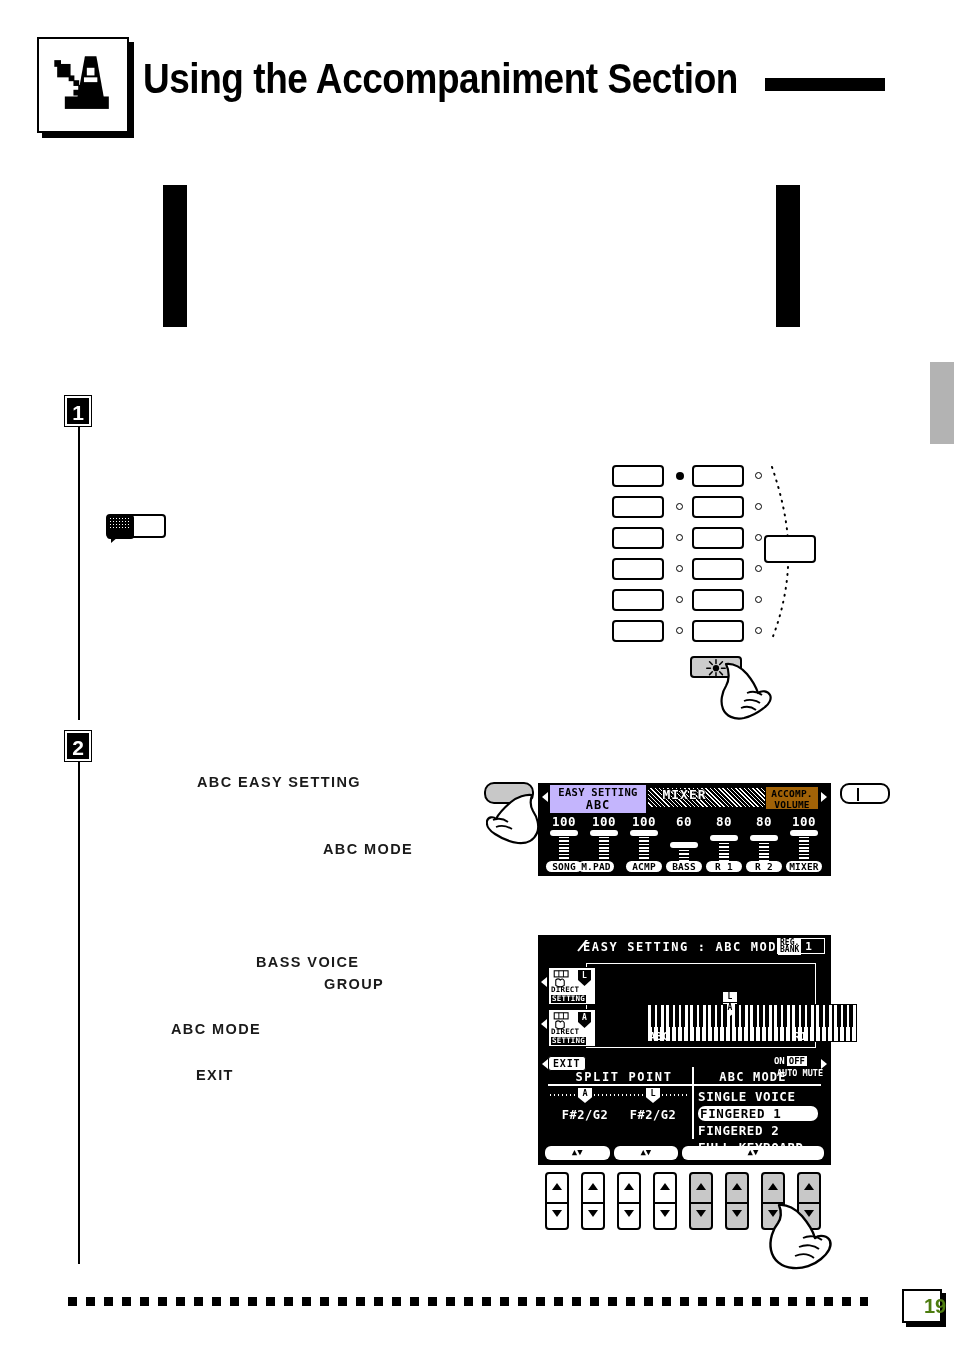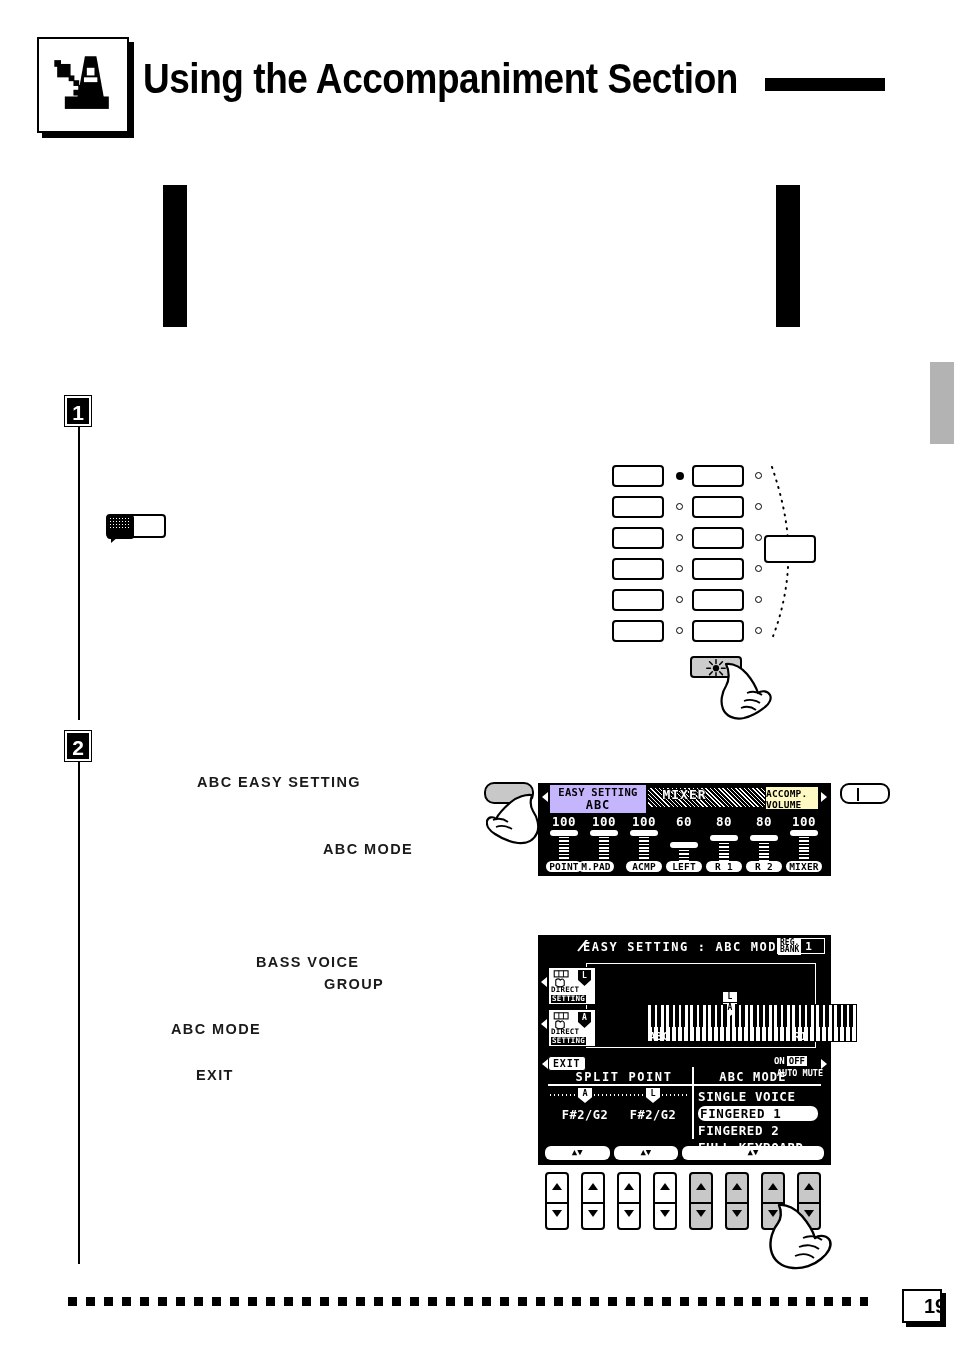--- a/index.html
+++ b/index.html
@@ -142,22 +142,22 @@
   }
   #easy-setting-box {
     position:absolute; left:8px; top:-2px; width:100px; height:32px;
     background:#c4b5fd; color:#000; border:2px solid #000; border-radius:2px;
     text-align:center; padding-top:1px;
   }
   #easy-setting-box .l1 { font-size:10.5px; font-weight:bold; letter-spacing:0.3px; }
   #easy-setting-box .l2 { font-size:12px; font-weight:bold; letter-spacing:1px; }
   #accomp-vol-box {
     position:absolute; right:10px; top:1px; width:54px; height:24px;
-    background:#fef9c3; color:#000; border:1.5px solid #000;
-    text-align:left; line-height:11px; padding-top:1px;
+    background:#a16207; color:#000; border:1.5px solid #000;
+    text-align:center; line-height:11px; padding-top:1px;
   }
   #accomp-vol-box div { font-size:9.5px; font-weight:bold; letter-spacing:0.2px; }
 
   .mix-col { position:absolute; width:36px; top:29px; text-align:center; }
   .mix-val { font-size:12.5px; font-weight:bold; color:#fff; letter-spacing:0.5px; }
   .mix-slider { position:relative; width:36px; height:34px; margin-top:1px; }
   .mix-track {
     position:absolute; left:13px; top:0; width:10px; height:34px;
     background:repeating-linear-gradient(to bottom,#fff 0 1.5px,#000 1.5px 3.4px);
   }
@@ -307,21 +307,21 @@
   
   #footer-dots {
     position:absolute; left:68px; top:1297px; width:800px; height:9px;
     background:repeating-linear-gradient(to right,#000 0 9px,#fff 9px 18px);
   }
   #page-no-shadow { position:absolute; left:906px; top:1293px; width:40px; height:34px; background:#000; }
   #page-no {
     position:absolute; left:902px; top:1289px; width:40px; height:34px;
     background:#fff; border:2px solid #000;
     font-family:"Liberation Sans", sans-serif; font-weight:bold; font-size:20px;
-    text-align:right; line-height:30px; color:#000000;padding-left:20px;
+    text-align:right; line-height:30px; color:#4d7c0f;padding-left:20px;
   }
 </style>
 </head>
 <body>
 
 <div id="header">
   <div class="hdr-icon-shadow"></div>
   <div class="hdr-icon-box">
     <svg class="hdr-icon-art" viewBox="0 0 92 96">
       <g fill="#000">
@@ -498,24 +498,24 @@
     </div>
   </div>
   <div class="mix-col" style="left:246px;">
     <div class="mix-val">100</div>
     <div class="mix-slider">
       <div class="mix-track"></div>
       <div class="mix-knob" style="top:0px;"></div>
     </div>
   </div>
 
-  <div class="mix-name" style="left:6px;">POINT</div>
+  <div class="mix-name" style="left:6px;">SONG</div>
   <div class="mix-name" style="left:38px;">M.PAD</div>
   <div class="mix-name" style="left:86px;">ACMP</div>
-  <div class="mix-name" style="left:126px;">LEFT</div>
+  <div class="mix-name" style="left:126px;">BASS</div>
   <div class="mix-name" style="left:166px;">R 1</div>
   <div class="mix-name" style="left:206px;">R 2</div>
   <div class="mix-name" style="left:246px;">MIXER</div>
 </div>
 
 <div class="lcd" id="easy-lcd">
   <div id="easy-titlebar">
     <svg style="position:absolute;left:36px;top:3px;width:14px;height:13px;" viewBox="0 0 14 13">
       <path d="M2 11 L10 1" stroke="#fff" stroke-width="2"></path>
       <path d="M9 1 L12 0 M10 3 L13 3" stroke="#fff" stroke-width="1.3"></path>

